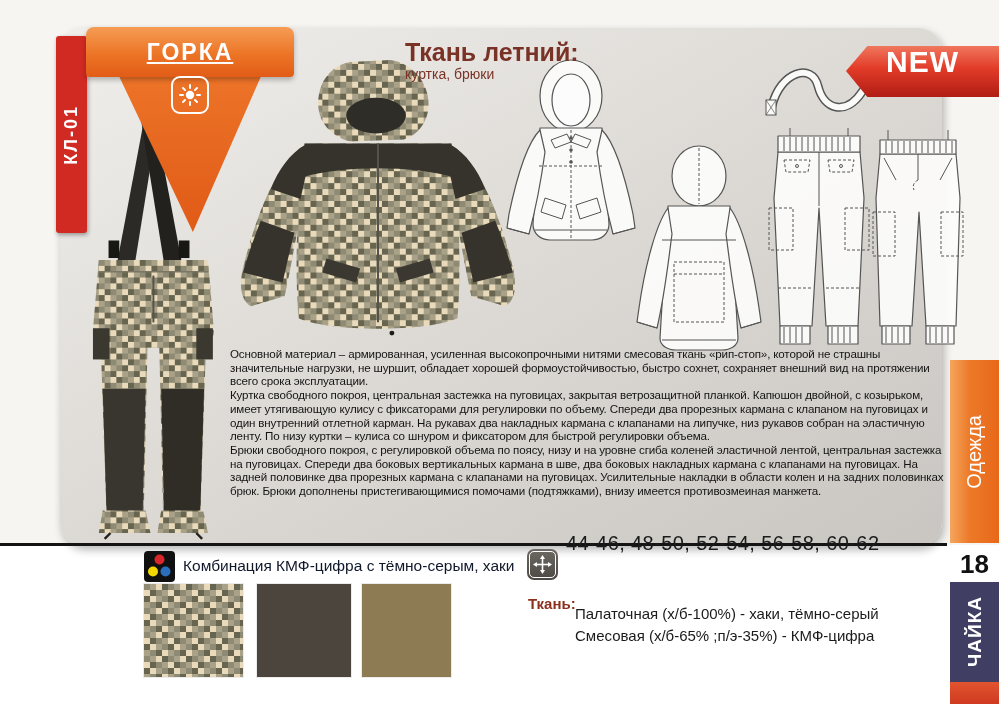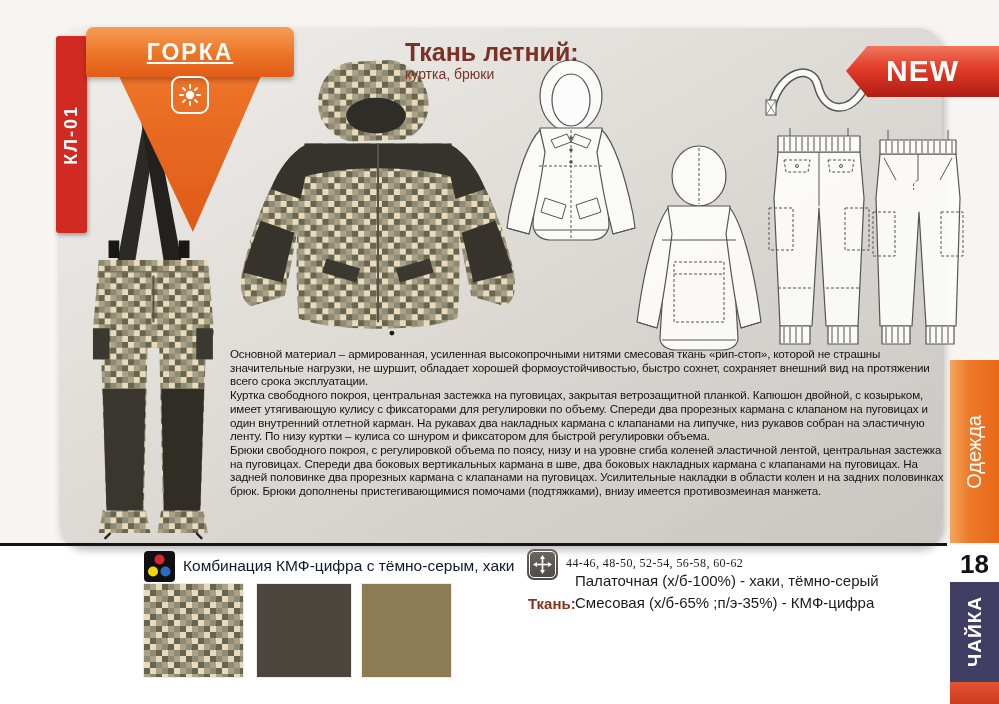--- a/index.html
+++ b/index.html
@@ -36,21 +36,21 @@
   .sun-badge{
     position:absolute;left:171px;top:76px;width:34px;height:34px;z-index:6;
     border:2.5px solid #fff;border-radius:9px;display:flex;align-items:center;justify-content:center;
   }
   .title{position:absolute;left:405px;top:38px;font-size:25px;font-weight:bold;color:#7a3226;z-index:6;}
   .subtitle{position:absolute;left:405px;top:66px;font-size:14px;color:#7a3226;z-index:6;}
   .new-badge{
     position:absolute;left:846px;top:45px;width:153px;height:52px;z-index:7;
     background:linear-gradient(180deg,#f07a60 0%,#e23b28 45%,#b01d14 100%);
     clip-path:polygon(0 50%,14% 2%,100% 2%,100% 100%,14% 100%);
-    display:flex;align-items:center;filter:drop-shadow(0 3px 3px rgba(0,0,0,.35));
+    display:flex;align-items:flex-start;filter:drop-shadow(0 3px 3px rgba(0,0,0,.35));
   }
   .new-badge span{color:#fff;font-weight:bold;font-size:30px;letter-spacing:1px;padding-left:40px;}
   
   .art{position:absolute;}
   .tech{opacity:.92;}
   
   .desc{
     position:absolute;left:230px;top:347px;width:714px;z-index:6;
     font-size:11.6px;line-height:13.7px;letter-spacing:-.15px;color:#141414;
   }
@@ -61,23 +61,23 @@
   .combo-label{position:absolute;left:183px;top:557px;font-size:15.5px;color:#0f172a;z-index:9;}
   .swatch{position:absolute;top:584px;height:93px;z-index:9;box-shadow:0 0 0 1px rgba(0,0,0,.08);}
   .swatch.camo{left:144px;width:99px;}
   .swatch.dark{left:257px;width:94px;}
   .swatch.khaki{left:362px;width:89px;}
   .sizes-icon{
     position:absolute;left:527px;top:549px;width:31px;height:31px;border-radius:7px;z-index:9;
     background:linear-gradient(180deg,#6d6a64,#4c4944);display:flex;align-items:center;justify-content:center;
   }
   .sizes-icon .inner{width:25px;height:25px;border:1.4px solid #fff;border-radius:5px;display:flex;align-items:center;justify-content:center;}
-  .sizes-text{position:absolute;left:566px;top:556px;font-size:12px;letter-spacing:.4px;color:#1b1b1b;z-index:9;font-family:Liberation Serif, serif;}
+  .sizes-text{position:absolute;left:566px;top:532px;font-size:20px;letter-spacing:.4px;color:#1b1b1b;z-index:9;}
   .fabric-label{position:absolute;left:528px;top:595px;font-size:15px;font-weight:bold;color:#8c2f1c;z-index:9;}
-  .fabric-lines{position:absolute;left:575px;top:570px;font-size:15px;color:#1b1b1b;line-height:22px;z-index:9;}
+  .fabric-lines{position:absolute;left:575px;top:603px;font-size:15px;color:#1b1b1b;line-height:22px;z-index:9;}
   
   .side-orange{
     position:absolute;left:950px;top:360px;width:49px;height:183px;z-index:9;
     background:linear-gradient(90deg,#f5a55e 0%,#ec7a28 40%,#e8681a 100%);
     display:flex;align-items:center;justify-content:center;
   }
   .side-orange .vtext{color:#fff;font-size:20px;}
   .page-num{position:absolute;left:950px;top:546px;width:49px;height:36px;display:flex;align-items:center;justify-content:center;
     font-size:26px;font-weight:bold;color:#111;z-index:9;}
   .side-navy{

